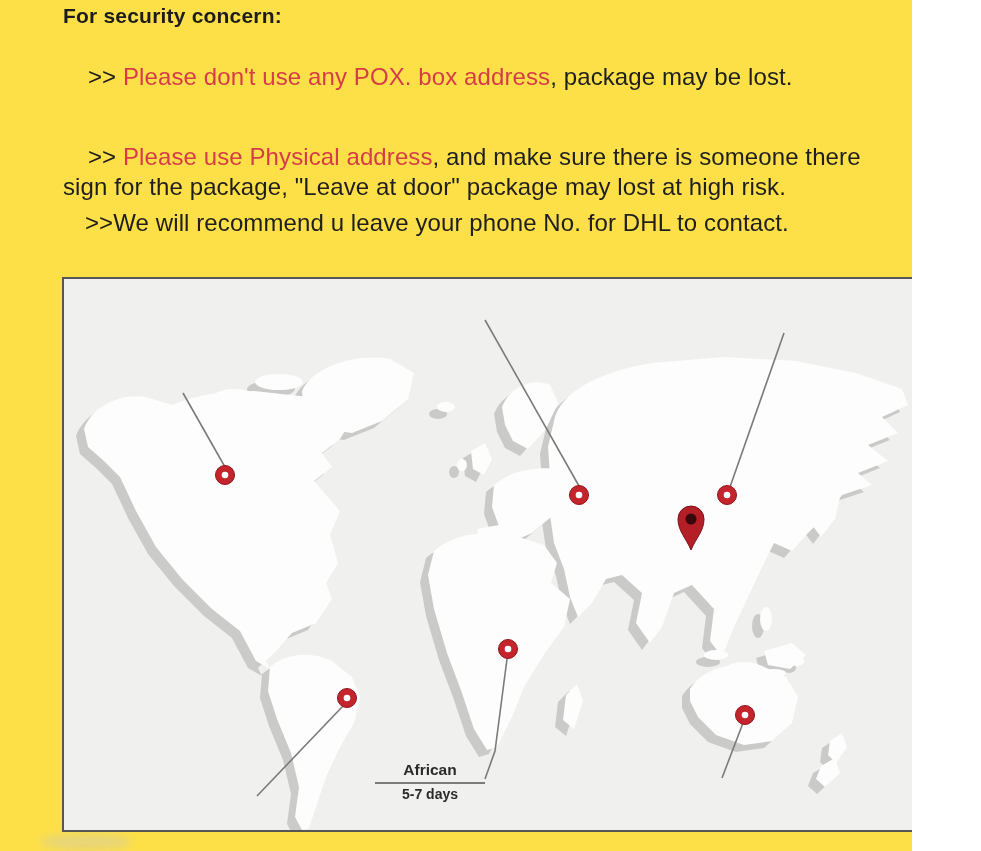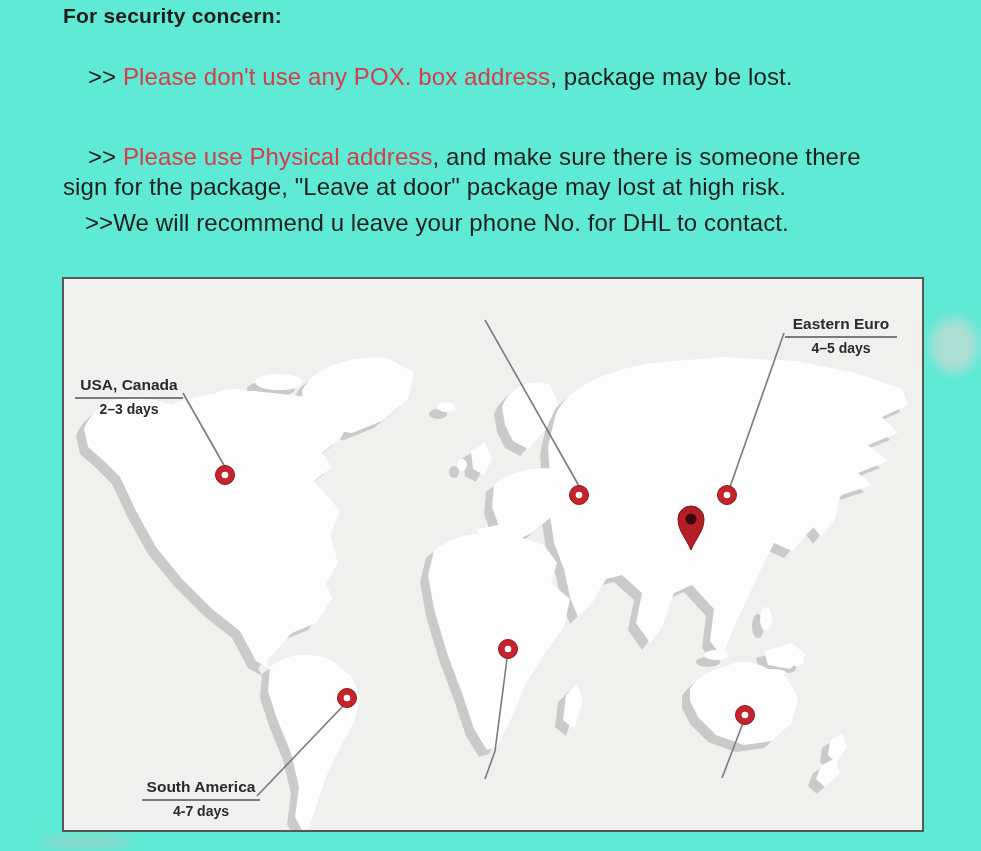--- a/index.html
+++ b/index.html
@@ -1,19 +1,19 @@
 <!DOCTYPE html>
 <html><head>
 <meta charset="utf-8">
 <style>
   html,body{margin:0;padding:0;background:#ffffff;}
   .page{
-    position:relative;width:981px;height:851px;overflow:hidden;
+    position:relative;width:912px;height:851px;overflow:hidden;
     font-family:"Liberation Sans","DejaVu Sans",sans-serif;
-    background:#5eead4;
+    background:#fde047;
   }
   
   .intro h1{
     position:absolute;left:63px;top:4px;margin:0;
     font-size:21px;font-weight:700;color:#1c1c1c;letter-spacing:.2px;
   }
   .point{
     position:absolute;left:63px;margin:0;
     font-size:24px;color:#1e1e1e;line-height:30px;letter-spacing:.1px;
   }
@@ -149,27 +149,19 @@
           <circle cx="681" cy="436" r="3.3" fill="#ffffff"></circle>
         </g>
       </g>
 
       <g>
         <path d="M627,271 C622,259 614,252 614,240 A13,13 0 1 1 640,240 C640,252 632,259 627,271 Z" fill="#b41e27" stroke="#7e1016" stroke-width="1"></path>
         <circle cx="627" cy="240" r="5.5" fill="#38090c"></circle>
       </g>
     </svg>
 
-    <div class="map-label lbl-usa">
-      <div class="region">USA, Canada</div>
-      <div class="days">2–3 days</div>
-    </div>
-    <div class="map-label lbl-east">
-      <div class="region">Eastern Euro</div>
-      <div class="days">4–5 days</div>
-    </div>
-    <div class="map-label lbl-south">
-      <div class="region">South America</div>
-      <div class="days">4-7 days</div>
+    <div class="map-label lbl-africa">
+      <div class="region">African</div>
+      <div class="days">5-7 days</div>
     </div>
 
   </div>
 </div>
 
 </body></html>

